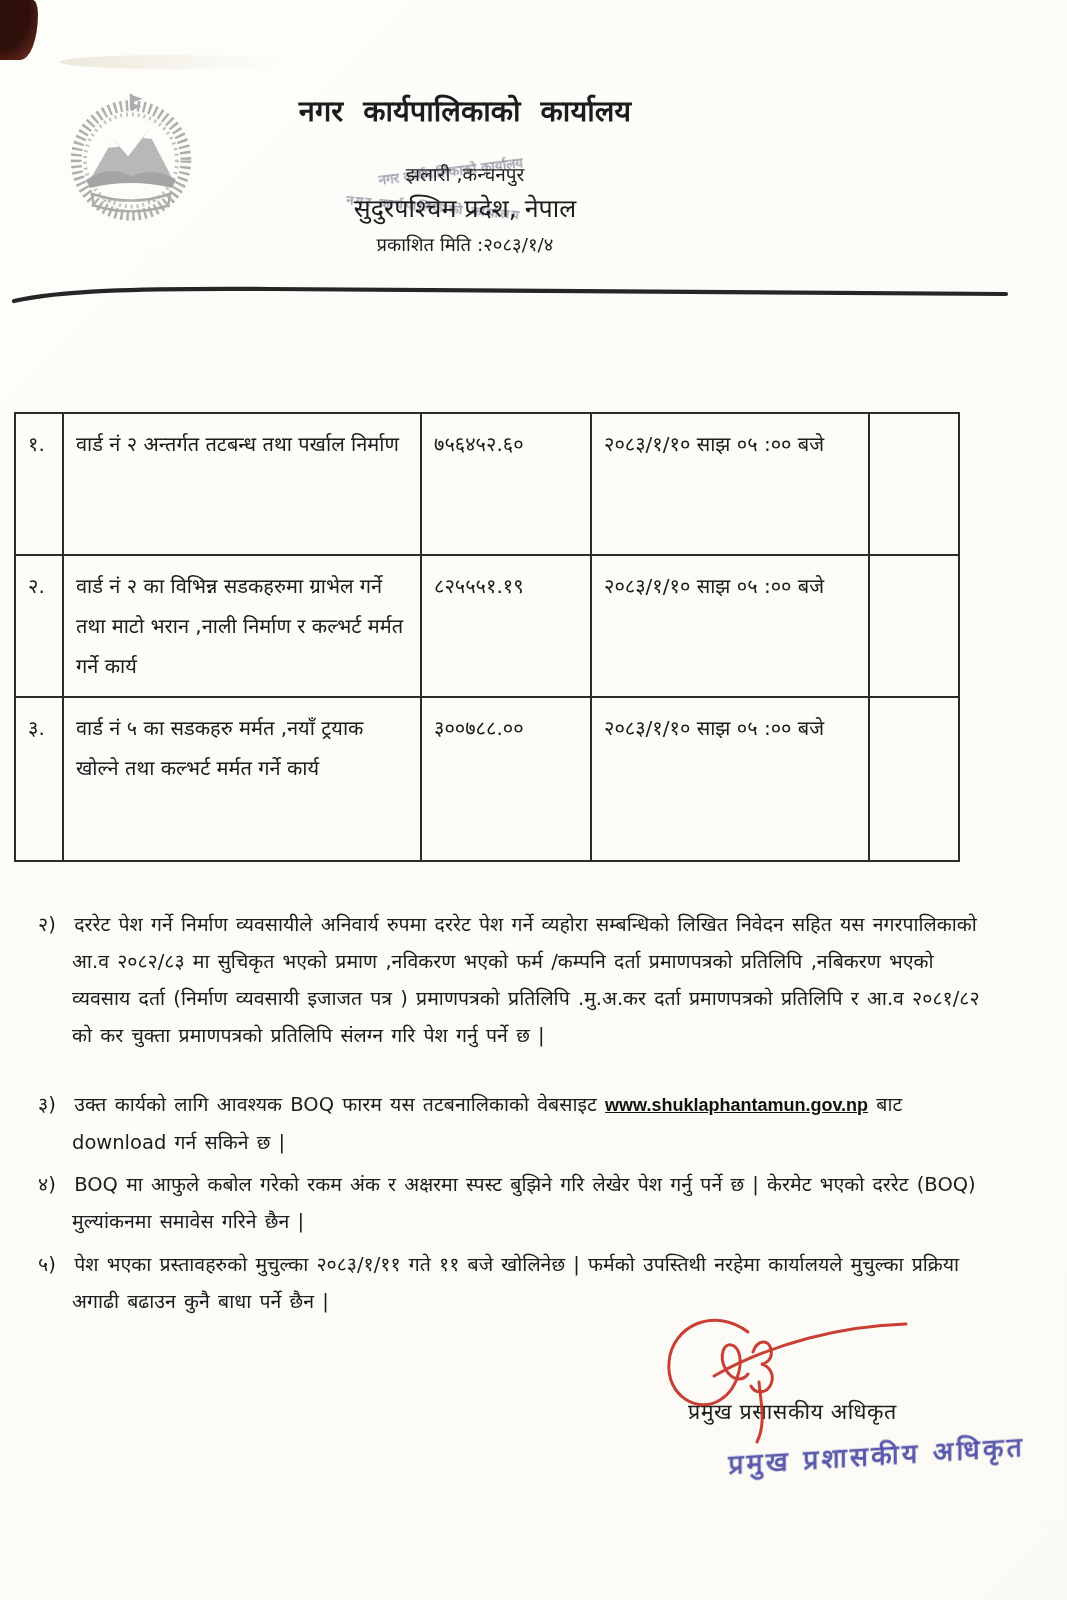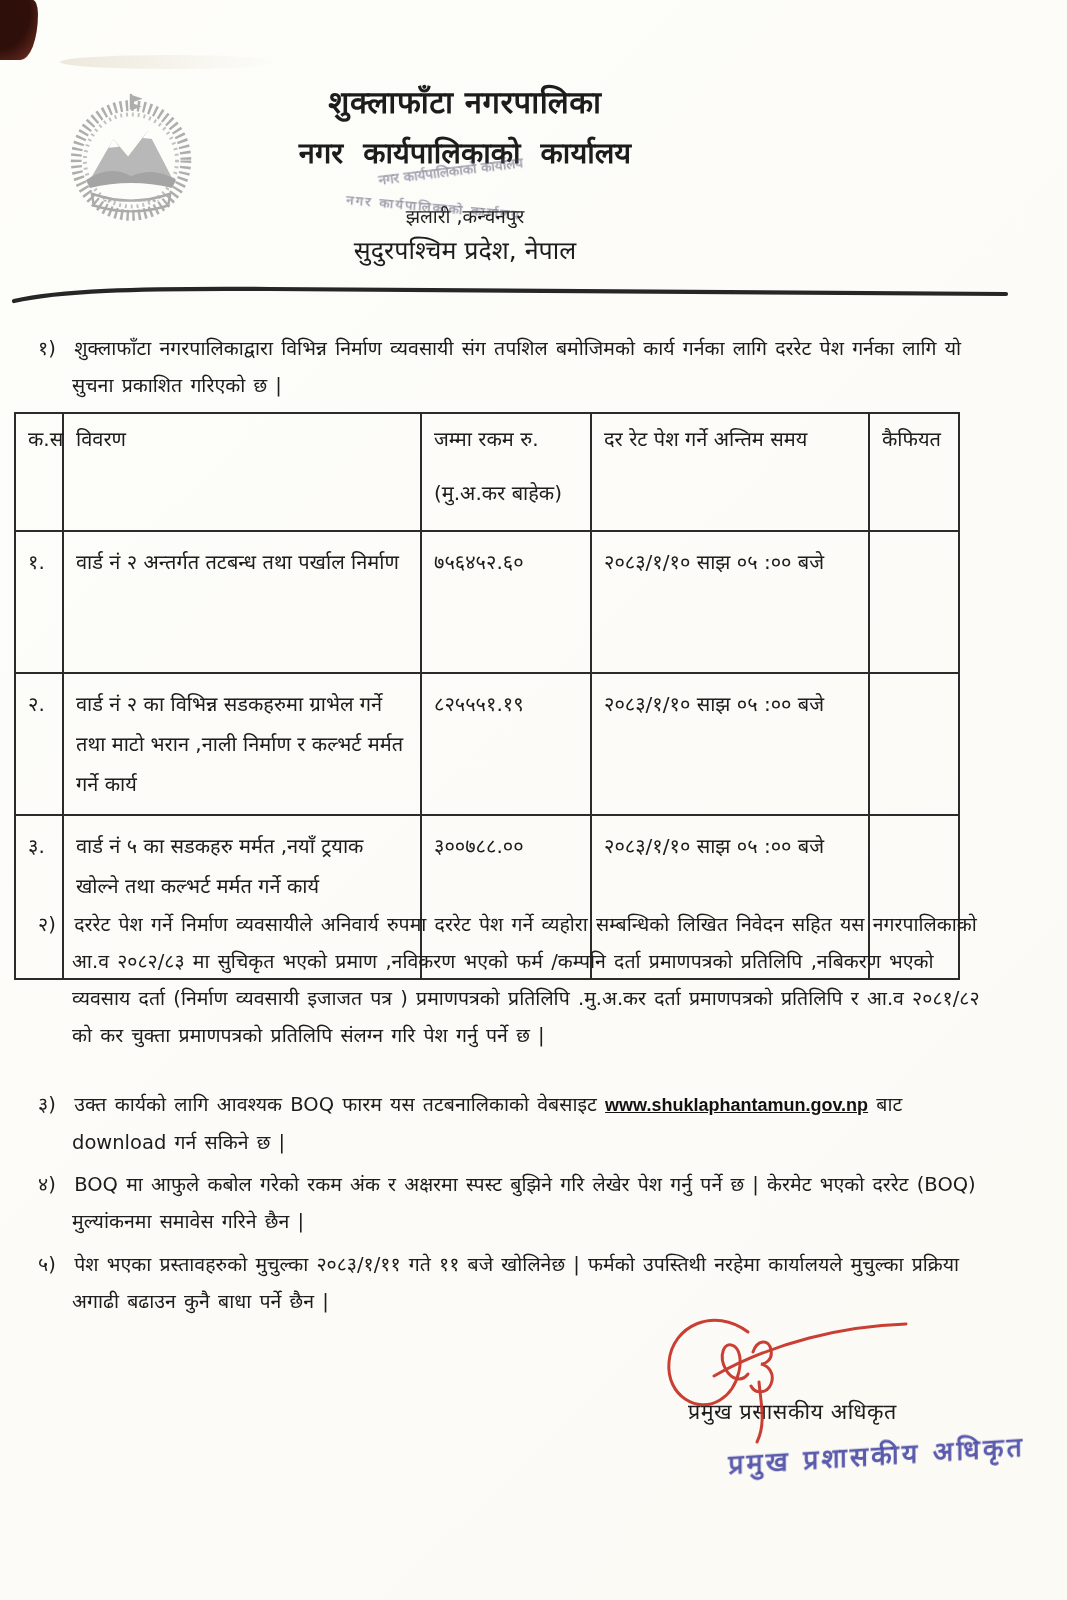--- a/index.html
+++ b/index.html
@@ -97,59 +97,45 @@
     <line x1="80" y1="6" x2="80" y2="22" stroke="#9a9a9a" stroke-width="2.5"></line>
     <path d="M80,7 l12,4 -12,4 z M80,15 l11,4 -11,4 z" fill="#9a9a9a"></path>
     <path d="M38,94 L62,52 L77,70 L97,44 L123,94 Z" fill="#a8a8a8"></path>
     <path d="M57,61 L62,52 L68,60 Z M92,51 L97,44 L103,52 Z" fill="#ffffff"></path>
     <path d="M34,94 Q58,78 80,90 Q104,80 126,94 L122,102 Q80,92 38,102 Z" fill="#8f8f8f"></path>
     <path d="M40,108 Q80,122 120,108 L118,120 Q80,132 42,120 Z" fill="none" stroke="#979797" stroke-width="2.5"></path>
     <line x1="52" y1="115" x2="108" y2="115" stroke="#a0a0a0" stroke-width="2" stroke-dasharray="3 2"></line>
   </svg>
 
   <div class="header-text">
-    <div class="org-name">शुक्लाफाँटा नगरपालिका</div>
     <div class="office-name">नगर  कार्यपालिकाको कार्यालय</div>
     <div class="addr1">झलारी ,कन्चनपुर</div>
     <div class="addr2">सुदुरपश्चिम प्रदेश, नेपाल</div>
+    <div class="pub">प्रकाशित मिति :२०८३/१/४</div>
   </div>
 
   <div class="round-stamp">
     <span class="rs-line rs1">नगर कार्यपालिकाको कार्यालय</span>
     <span class="rs-line rs2">नगर कार्यपालिकाको कार्यालय</span>
   </div>
 
   <svg class="divider" viewBox="0 0 1000 18" preserveAspectRatio="none">
     <path d="M4,15 C48,5 120,2 260,3 L996,8" fill="none" stroke="#262626" stroke-width="4.2" stroke-linecap="round"></path>
   </svg>
 
-  <div class="para p1">
-    <span class="pnum">१)</span>
-    <span>शुक्लाफाँटा नगरपालिकाद्वारा विभिन्न निर्माण व्यवसायी संग तपशिल बमोजिमको कार्य गर्नका लागि दररेट पेश गर्नका लागि यो सुचना प्रकाशित गरिएको छ |</span>
-  </div>
 
   <table class="rate-table">
     <colgroup>
       <col class="col-sn">
         <col class="col-desc">
         <col class="col-amt">
         <col class="col-dl">
         <col class="col-rem">
     </colgroup>
     <tbody>
-        <tr class="hdr-row">
-      <th>क.स</th>
-      <th>विवरण</th>
-      <th>
-        <span>जम्मा रकम रु.</span>
-        <span class="amt-line2">(मु.अ.कर बाहेक)</span>
-      </th>
-      <th>दर रेट पेश गर्ने अन्तिम समय</th>
-      <th>कैफियत</th>
-    </tr>
     <tr class="row-1">
       <td>१.</td>
       <td>वार्ड नं २ अन्तर्गत तटबन्ध तथा पर्खाल निर्माण</td>
       <td>७५६४५२.६०</td>
       <td>२०८३/१/१० साझ ०५ :०० बजे</td>
       <td></td>
     </tr>
     <tr class="row-2">
       <td>२.</td>
       <td>वार्ड नं २ का विभिन्न सडकहरुमा ग्राभेल गर्ने तथा माटो भरान ,नाली निर्माण र कल्भर्ट मर्मत गर्ने कार्य</td>

